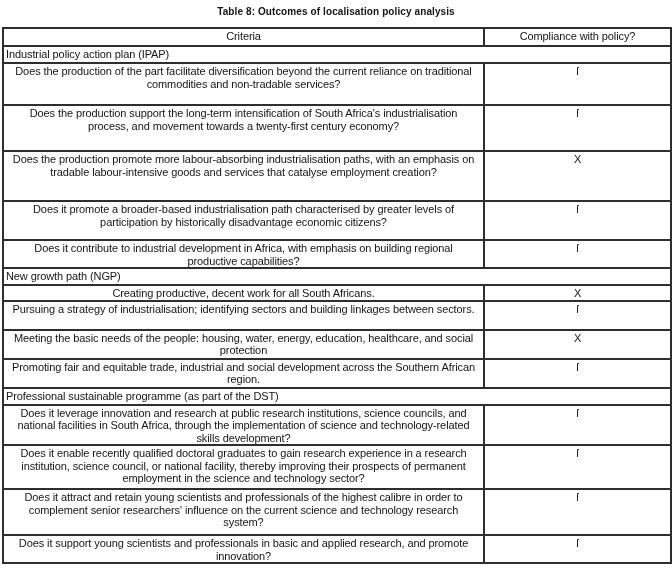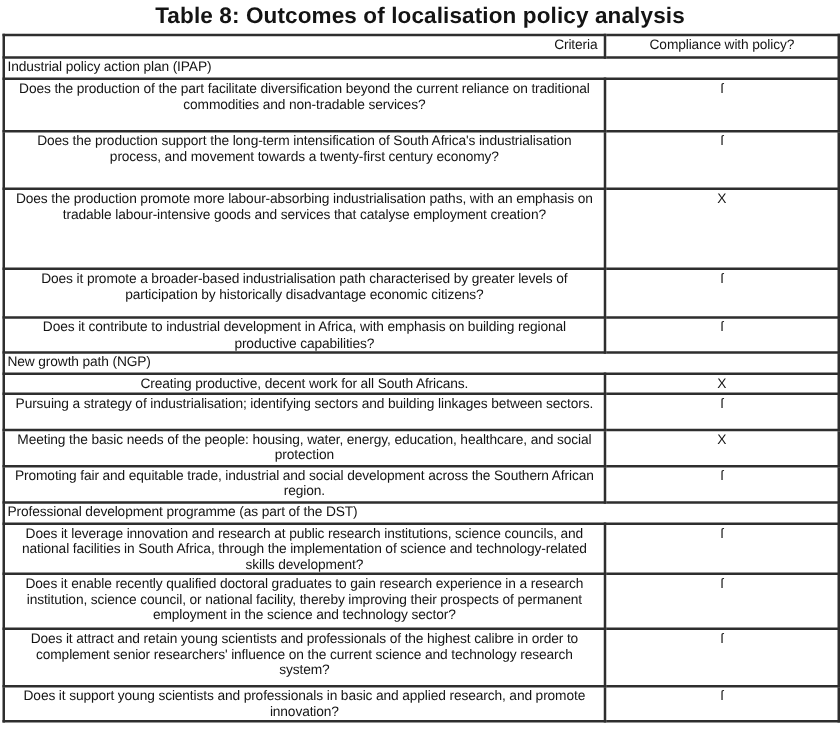--- a/index.html
+++ b/index.html
@@ -10,21 +10,21 @@
   }
   .page {
     width: 668px;
     padding: 2px;
     font-family: "Liberation Sans", sans-serif;
     color: #141414;
   }
   .caption {
     text-align: center;
     font-weight: bold;
-    font-size: 18px;
+    font-size: 10px;
     line-height: 16px;
     margin: 2px 0 7px 0;
     letter-spacing: 0.1px;
   }
   table.outcomes {
     width: 668px;
     border-collapse: collapse;
     table-layout: fixed;
   }
   col.c-criteria   { width: 481px; }
@@ -33,37 +33,37 @@
     border: 2px solid #2e2e2e;
     vertical-align: top;
     font-size: 11px;
     line-height: 12.5px;
     font-weight: normal;
     padding: 1px 5px 0 5px;
     letter-spacing: -0.1px;
     overflow: hidden;
     text-align: center;
   }
-  th.hdr-criteria   { text-align: right; }
+  th.hdr-criteria   { text-align: center; }
   th.hdr-compliance { text-align: center; }
   tr.section-row td {
     text-align: left;
     padding: 1px 2px 1px 2px;
   }
   td.compliance {
     text-align: center;
     padding-left: 2px;
     padding-right: 2px;
   }
   
   tr.h14 { height: 14px; } tr.h15 { height: 15px; } tr.h17 { height: 17px; }
   tr.h18 { height: 18px; } tr.h22 { height: 22px; } tr.h28 { height: 28px; }
   tr.h29 { height: 29px; } tr.h39 { height: 39px; } tr.h41 { height: 31px; }
   tr.h42 { height: 42px; } tr.h44 { height: 44px; } tr.h46 { height: 46px; }
-  tr.h50 { height: 64px; }
+  tr.h50 { height: 50px; }
 </style>
 </head>
 <body>
 
 <div class="page">
   <div class="caption">Table 8: Outcomes of localisation policy analysis</div>
 
   <table class="outcomes">
     <colgroup>
       <col class="c-criteria">
@@ -115,21 +115,21 @@
       <tr class="h29">
         <td class="criteria">Meeting the basic needs of the people: housing, water, energy, education, healthcare, and social protection</td>
         <td class="compliance">X</td>
       </tr>
       <tr class="h29">
         <td class="criteria">Promoting fair and equitable trade, industrial and social development across the Southern African region.</td>
         <td class="compliance">ſ</td>
       </tr>
 
       <tr class="section-row h17">
-        <td colspan="2">Professional development programme (as part of the DST)</td>
+        <td colspan="2">Professional sustainable programme (as part of the DST)</td>
       </tr>
       <tr class="h41">
         <td class="criteria">Does it leverage innovation and research at public research institutions, science councils, and national facilities in South Africa, through the implementation of science and technology-related skills development?</td>
         <td class="compliance">ſ</td>
       </tr>
       <tr class="h44">
         <td class="criteria">Does it enable recently qualified doctoral graduates to gain research experience in a research institution, science council, or national facility, thereby improving their prospects of permanent employment in the science and technology sector?</td>
         <td class="compliance">ſ</td>
       </tr>
       <tr class="h46">

